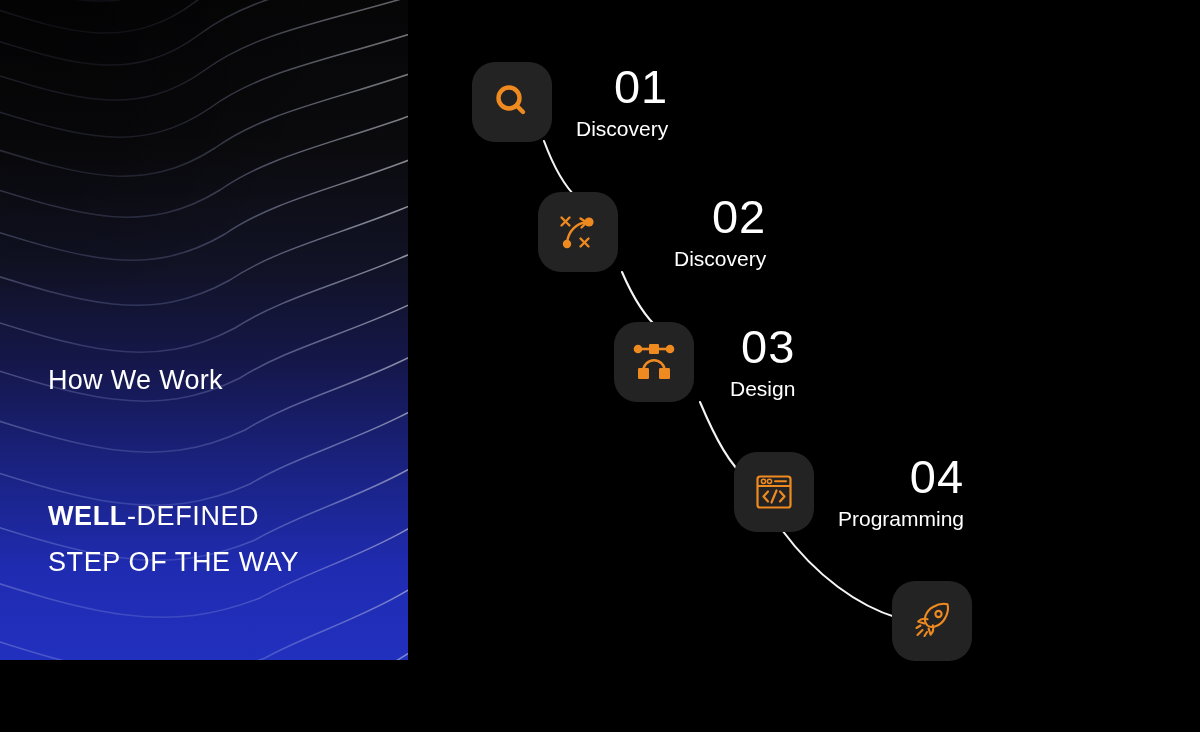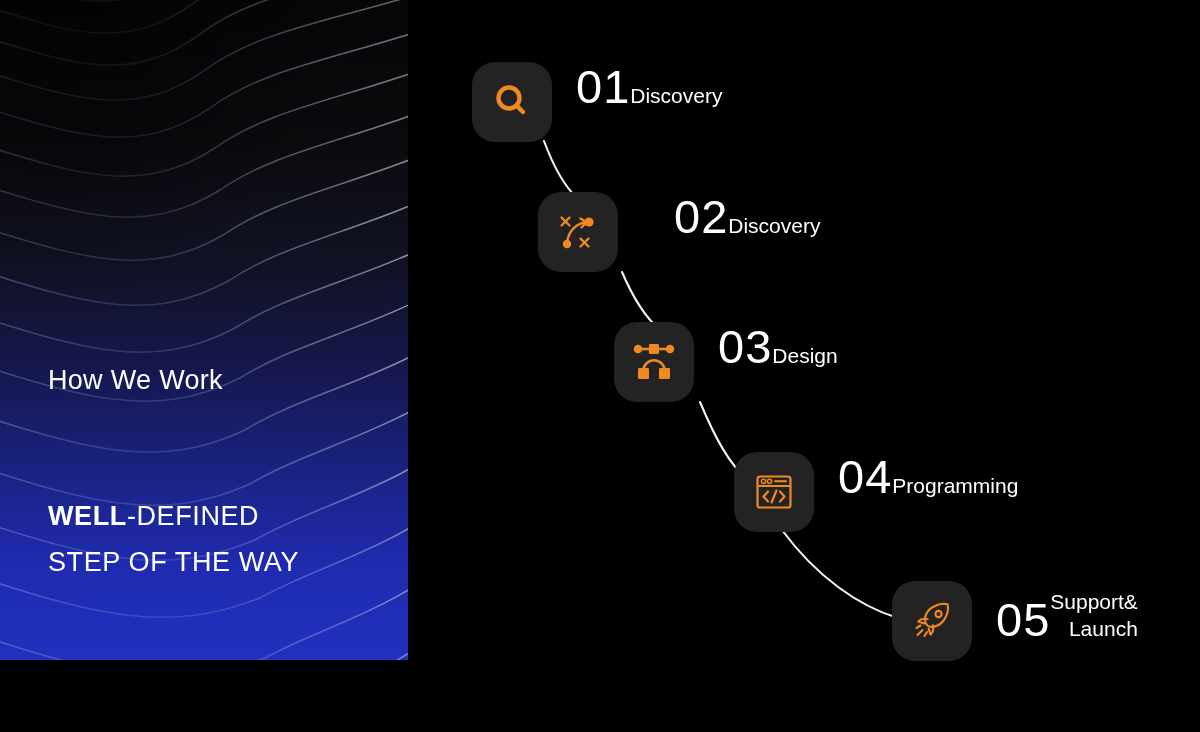--- a/index.html
+++ b/index.html
@@ -106,21 +106,21 @@
     display: flex;
     align-items: center;
     justify-content: center;
     flex: 0 0 auto;
   }
   .tile svg { display: block; }
 
   .step-text {
     margin-left: 24px;
     display: flex;
-    flex-direction: row;
+    flex-direction: column;
     align-items: flex-end;
     padding-top: 2px;
   }
   .step-num {
     font-size: 47px;
     font-weight: 300;
     color: #ffffff;
     line-height: 0.98;
     letter-spacing: 1px;
   }
@@ -221,21 +221,21 @@
           <circle cx="12" cy="35" r="4.2" fill="#ef8a21"></circle>
           <circle cx="34" cy="13" r="4.6" fill="#ef8a21"></circle>
         </svg>
       </div>
       <div class="step-text">
         <div class="step-num">02</div>
         <div class="step-label">Discovery</div>
       </div>
     </div>
 
-    <div class="step" style="left:206px; top:322px;">
+    <div class="step" style="left:206px; top:322px;gap:12px;">
       <div class="tile">
         <svg width="48" height="46" viewBox="0 0 48 46">
           <g stroke="#ef8a21" stroke-width="2.6" fill="none">
             <line x1="9" y1="10" x2="39" y2="10"></line>
             <path d="M13,34 C 13,17 35,17 35,34"></path>
           </g>
           <circle cx="8" cy="10" r="4.3" fill="#ef8a21"></circle>
           <circle cx="40" cy="10" r="4.3" fill="#ef8a21"></circle>
           <rect x="19" y="5" width="10" height="10" rx="1.2" fill="#ef8a21"></rect>
           <rect x="8" y="29" width="11" height="11" rx="1.2" fill="#ef8a21"></rect>
@@ -276,21 +276,16 @@
             <path d="M18.5,27.5 C 13,22 17,13 24,9 C 29.5,5.8 35.5,5.5 38.5,6.2 C 39.3,9.2 39,15.2 35.8,20.6 C 31.8,27.5 23,31 18.5,27.5 Z"></path>
             <path d="M18.6,21.2 C 14.8,20.2 11.2,21.3 9.2,23.4 L 15.2,25.4"></path>
             <path d="M23.8,27.2 C 24.8,31 23.8,34.6 21.6,36.6 L 19.6,30.6"></path>
             <circle cx="29.5" cy="16" r="3.1"></circle>
             <line x1="8.5" y1="37" x2="13.5" y2="32"></line>
             <line x1="7.5" y1="30" x2="11.5" y2="27.5"></line>
             <line x1="15.5" y1="38" x2="18" y2="34"></line>
           </g>
         </svg>
       </div>
-      <div class="step-text">
-        <div class="step-num">05</div>
-        <div class="step-label">Support&amp;
-Launch</div>
-      </div>
     </div>
 
   </div>
 </div>
 
 </body></html>

